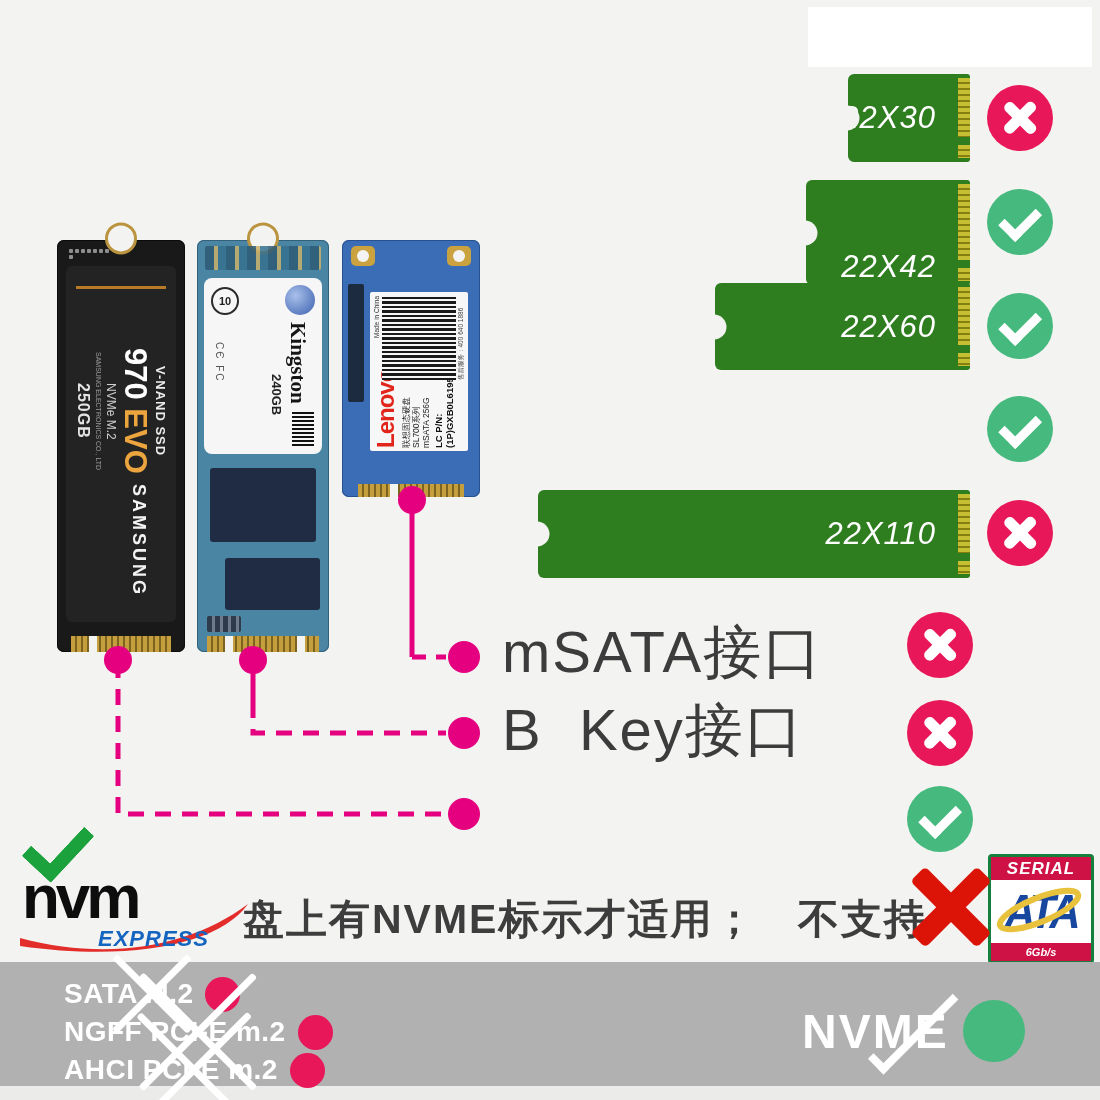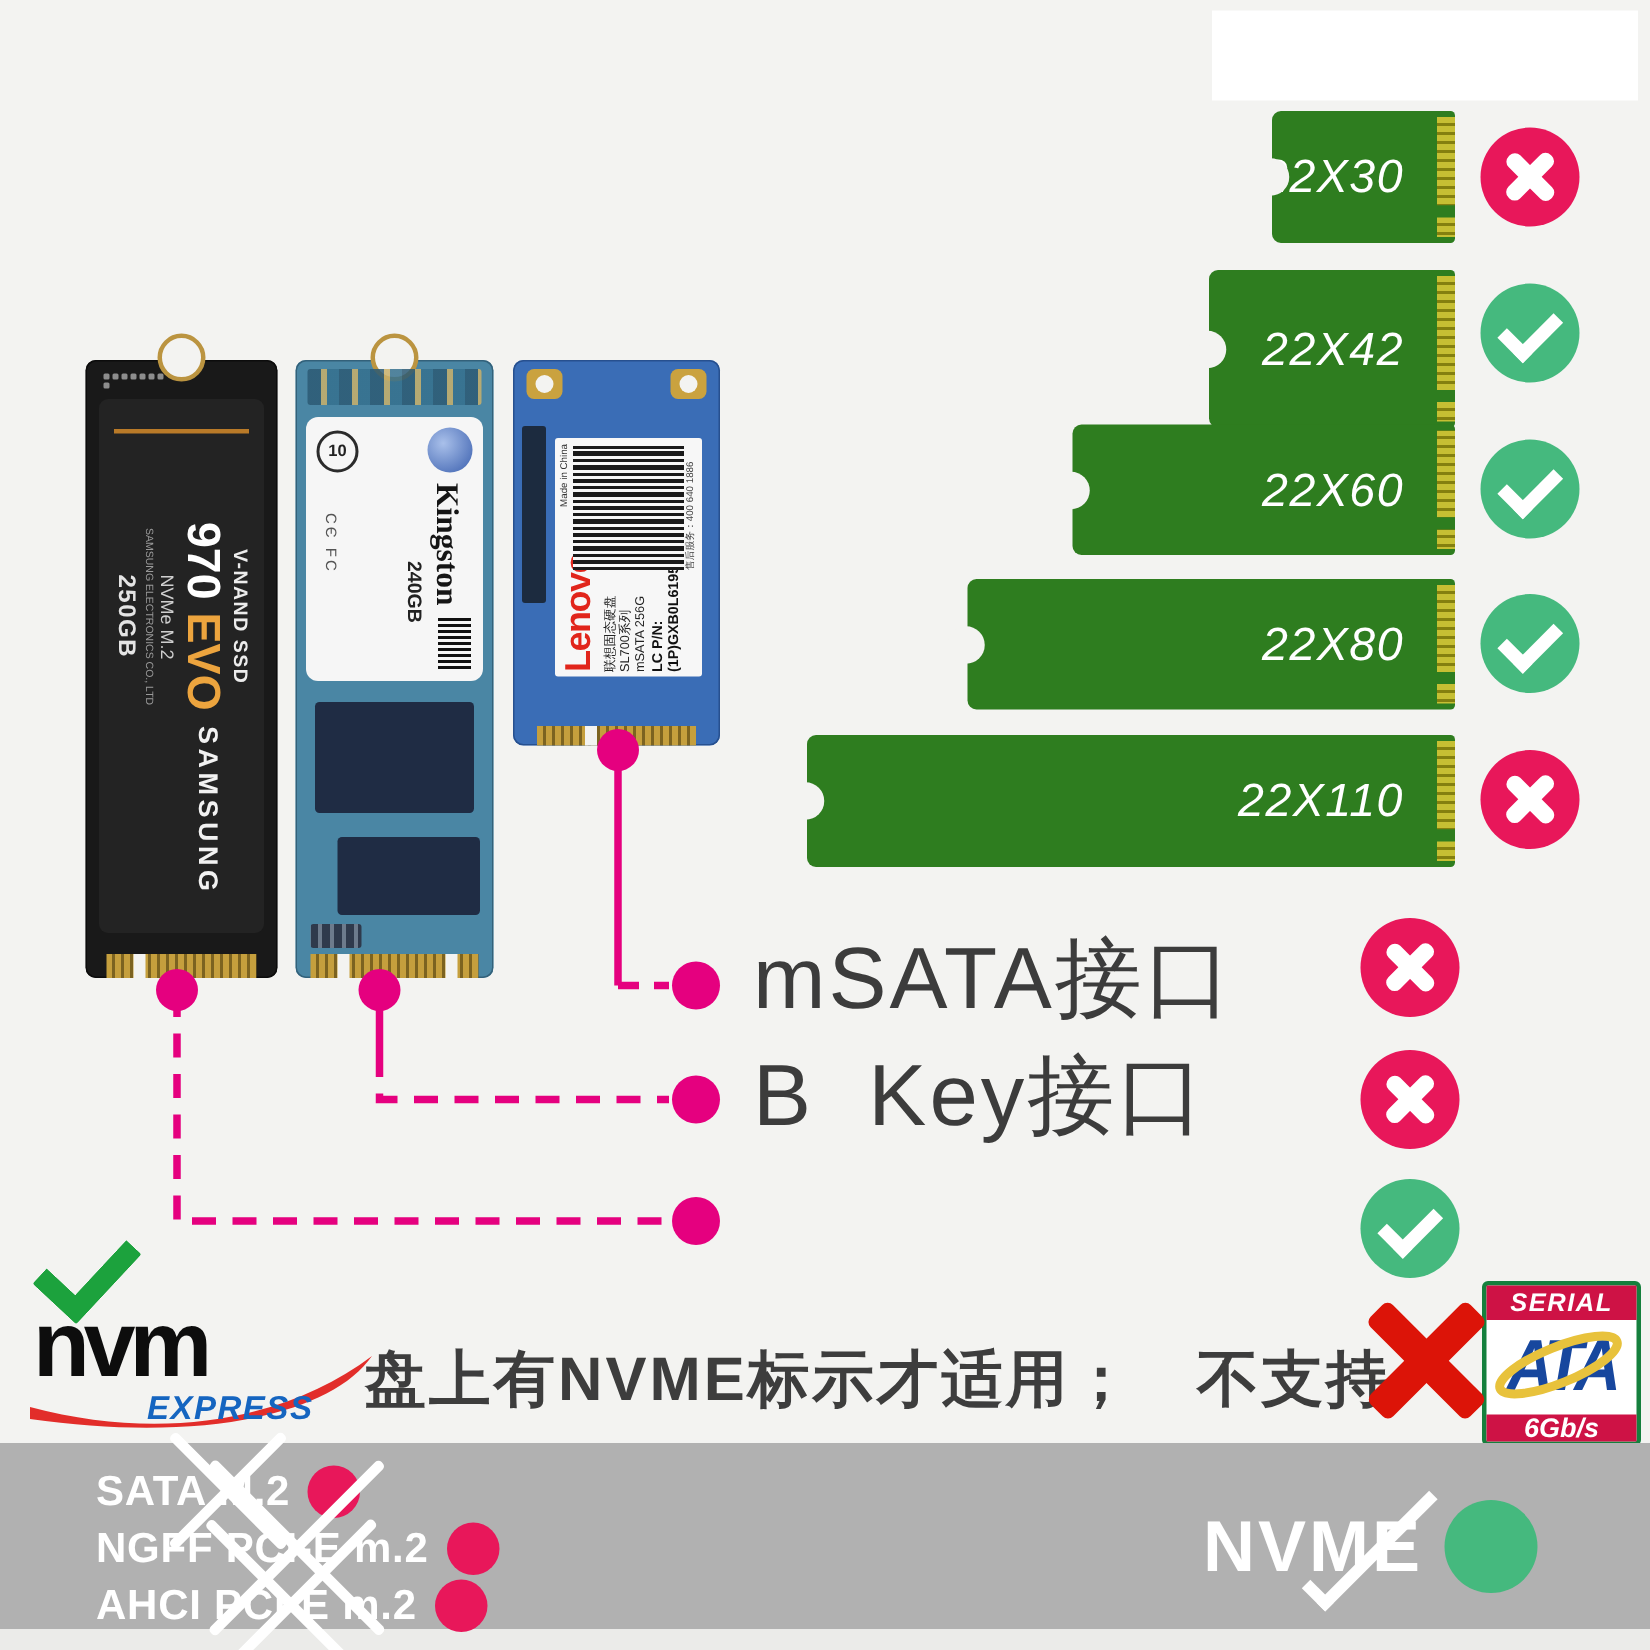--- a/index.html
+++ b/index.html
@@ -96,21 +96,21 @@
   .nt1{left:243px;} .nt2{left:798px;}
   .big-x{position:absolute;left:904px;top:860px;width:94px;height:94px;}
   .big-x::before,.big-x::after{content:"";position:absolute;left:50%;top:50%;width:100%;height:22%;border-radius:5px;background:#dc1408;}
   .big-x::before{transform:translate(-50%,-50%) rotate(45deg);}
   .big-x::after{transform:translate(-50%,-50%) rotate(-45deg);}
   .sata{position:absolute;left:988px;top:854px;width:106px;height:110px;background:#fff;border:3px solid #15803d;border-radius:4px;display:flex;flex-direction:column;box-sizing:border-box;}
   .sata-top{height:23px;background:#ce1245;color:#fff;font-style:italic;font-weight:800;font-size:17px;display:flex;align-items:center;justify-content:center;letter-spacing:1px;}
   .sata-mid{flex:1;position:relative;display:flex;align-items:center;justify-content:center;overflow:hidden;}
   .sata-ata{font-size:43px;font-weight:900;font-style:italic;color:#17479e;letter-spacing:-3px;transform:scaleY(1.12);}
   .sata-ribbon{position:absolute;left:0;top:0;}
-  .sata-bot{height:18px;background:#ce1245;color:#fff;font-weight:700;font-style:italic;font-size:18px;display:flex;align-items:center;justify-content:center;}
+  .sata-bot{height:18px;background:#ce1245;color:#fff;font-weight:700;font-style:italic;font-size:11px;display:flex;align-items:center;justify-content:center;}
   
   .footer{position:absolute;left:0;top:962px;width:1100px;height:124px;background:#b1b1b1;}
   .footer-strip{position:absolute;left:0;top:1086px;width:1100px;height:14px;background:#ebebe9;}
   .foot-row{position:absolute;display:flex;align-items:center;gap:12px;height:38px;}
   .foot-text{font-size:28px;font-weight:700;color:#fff;letter-spacing:0.5px;}
   .nvme-row{position:absolute;left:802px;top:1000px;display:flex;align-items:center;gap:14px;}
   .nvme-text{font-size:48px;font-weight:800;color:#fff;letter-spacing:2px;}
   svg.overlay{position:absolute;left:0;top:0;pointer-events:none;}
 </style>
 </head>
@@ -122,41 +122,32 @@
 
   <div class="bar" style="left:848px;top:74px;width:122px;height:88px;">
     <span class="notch"></span>
     <span class="bar-label">22X30</span>
     <span class="gold">
         <span class="g-seg g-top"></span>
         <span class="g-gap"></span>
         <span class="g-seg g-bot"></span>
       </span>
   </div>
-  <div class="bar" style="left:806px;top:180px;width:164px;height:105px;">
+  <div class="bar" style="left:806px;top:180px;width:164px;height:105px;align-items:flex-end;">
     <span class="notch"></span>
     <span class="bar-label">22X42</span>
     <span class="gold">
         <span class="g-seg g-top"></span>
         <span class="g-gap"></span>
         <span class="g-seg g-bot"></span>
       </span>
   </div>
   <div class="bar" style="left:715px;top:283px;width:255px;height:87px;">
     <span class="notch"></span>
     <span class="bar-label">22X60</span>
-    <span class="gold">
-        <span class="g-seg g-top"></span>
-        <span class="g-gap"></span>
-        <span class="g-seg g-bot"></span>
-      </span>
-  </div>
-  <div class="bar" style="left:645px;top:386px;width:325px;height:87px;">
-    <span class="notch"></span>
-    <span class="bar-label">22X80</span>
     <span class="gold">
         <span class="g-seg g-top"></span>
         <span class="g-gap"></span>
         <span class="g-seg g-bot"></span>
       </span>
   </div>
   <div class="bar" style="left:538px;top:490px;width:432px;height:88px;">
     <span class="notch"></span>
     <span class="bar-label">22X110</span>
     <span class="gold">

